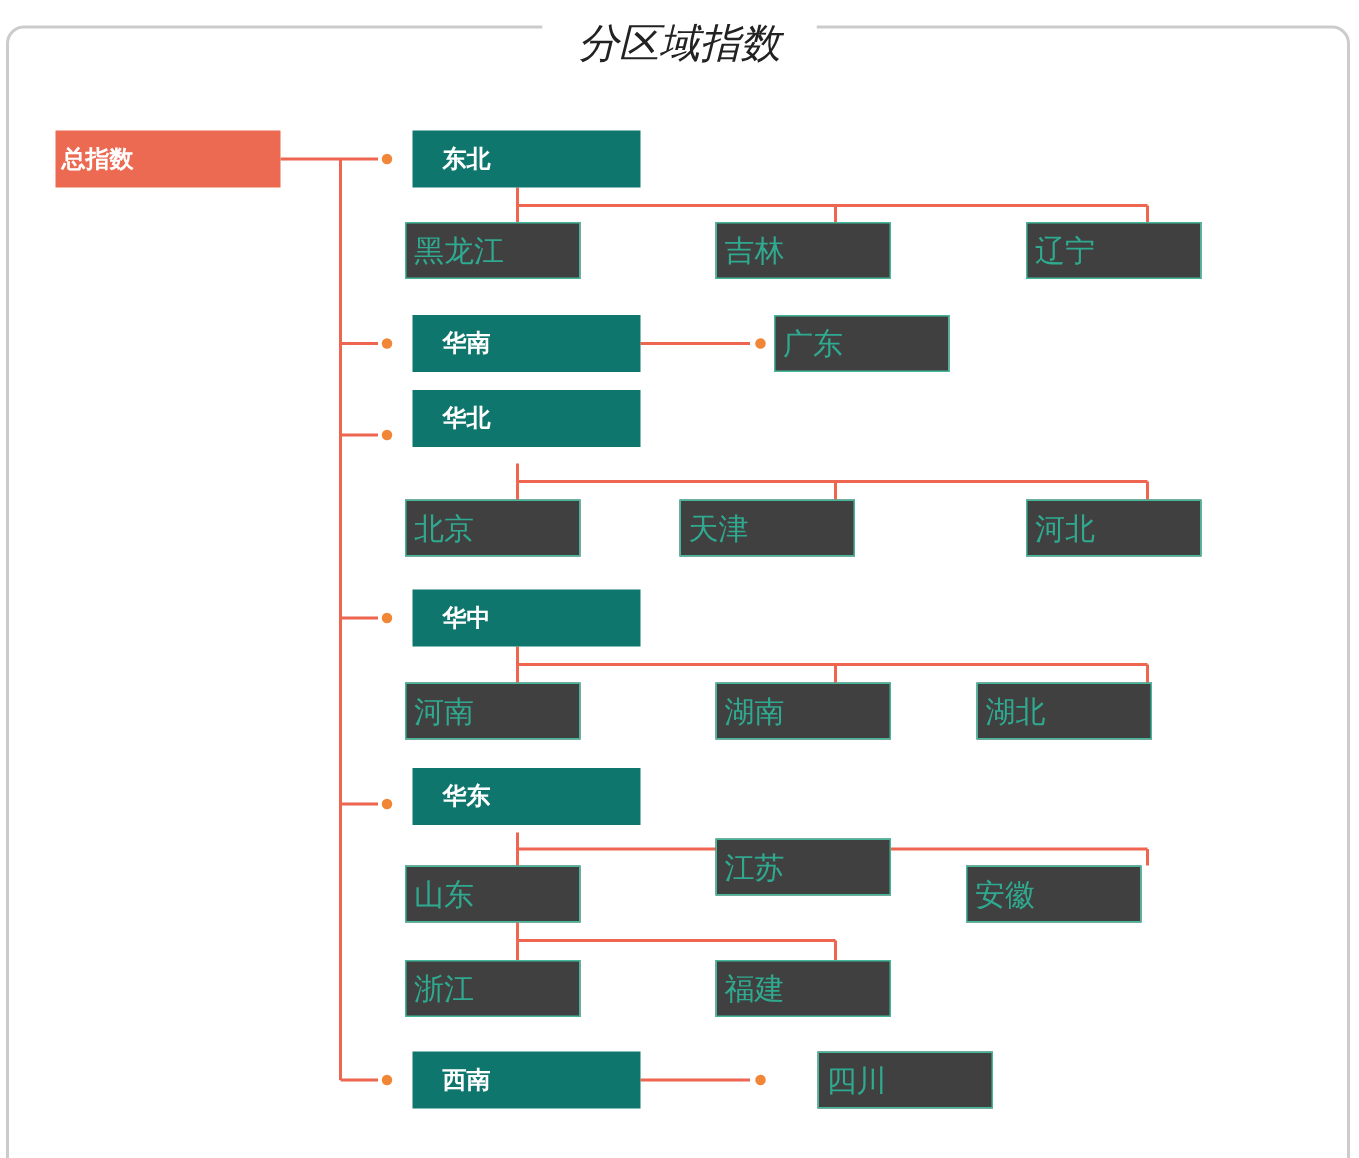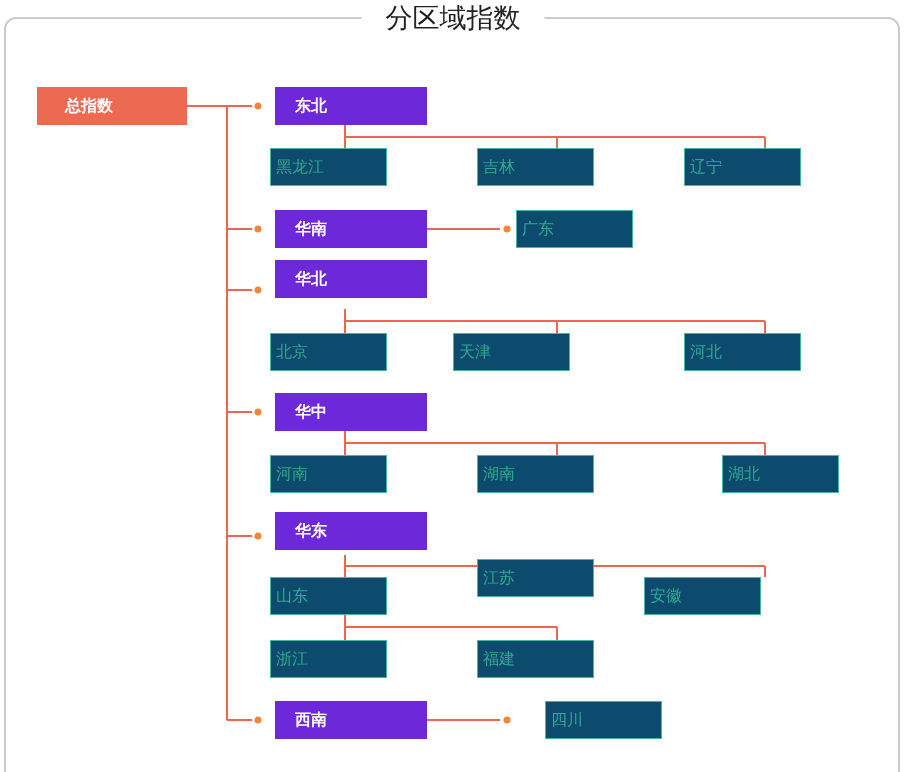--- a/index.html
+++ b/index.html
@@ -8,39 +8,39 @@
     background:#ffffff;
     font-family:"DejaVu Sans","Liberation Sans",sans-serif;
   }
   .frame{
     position:absolute;left:4px;top:17px;width:896px;height:790px;
     border:2px solid #cccccc;border-radius:12px;box-sizing:border-box;
     background:transparent;z-index:0;
   }
   .title{
     position:absolute;top:1px;left:50%;transform:translateX(-50%);
-    background:#ffffff;padding:0 24px;z-index:3;
-    font-size:27px;line-height:34px;color:#222222;white-space:nowrap;
+    background:#ffffff;padding:12px 24px;z-index:3;
+    font-size:27px;line-height:34px;color:#222222;white-space:nowrap;font-style:italic;
   }
   svg.links{position:absolute;left:0;top:0;z-index:1;}
   .node{
     position:absolute;height:38px;box-sizing:border-box;z-index:2;
     display:flex;align-items:center;white-space:nowrap;
   }
   .node.root{
     width:150px;background:#ec6a52;color:#ffffff;
-    font-size:16px;font-weight:bold;padding-left:28px;
+    font-size:16px;font-weight:bold;padding-left:4px;
   }
   .node.region{
-    width:152px;background:#6d28d9;color:#ffffff;
+    width:152px;background:#0f766e;color:#ffffff;
     font-size:16px;font-weight:bold;padding-left:20px;
   }
   .node.province{
-    width:117px;background:#0c4a6e;border:1px solid #45b89c;
-    color:#2fa98f;font-size:16px;padding-left:5px;
+    width:117px;background:#404040;border:1px solid #45b89c;
+    color:#2fa98f;font-size:20px;padding-left:5px;
   }
 </style>
 </head>
 <body>
 
 <div class="frame"></div>
 <div class="title">分区域指数</div>
 
 <svg class="links" width="906" height="772">
   <g stroke="#ee6550" stroke-width="2" fill="none">
@@ -125,21 +125,21 @@
 <div class="node province" style="left:684px;top:333px">
   <span>河北</span>
 </div>
 
 <div class="node province" style="left:270px;top:455px">
   <span>河南</span>
 </div>
 <div class="node province" style="left:477px;top:455px">
   <span>湖南</span>
 </div>
-<div class="node province" style="left:722px;top:455px">
+<div class="node province" style="left:651px;top:455px">
   <span>湖北</span>
 </div>
 
 <div class="node province" style="left:270px;top:577px">
   <span>山东</span>
 </div>
 <div class="node province" style="left:477px;top:559px">
   <span>江苏</span>
 </div>
 <div class="node province" style="left:644px;top:577px">

